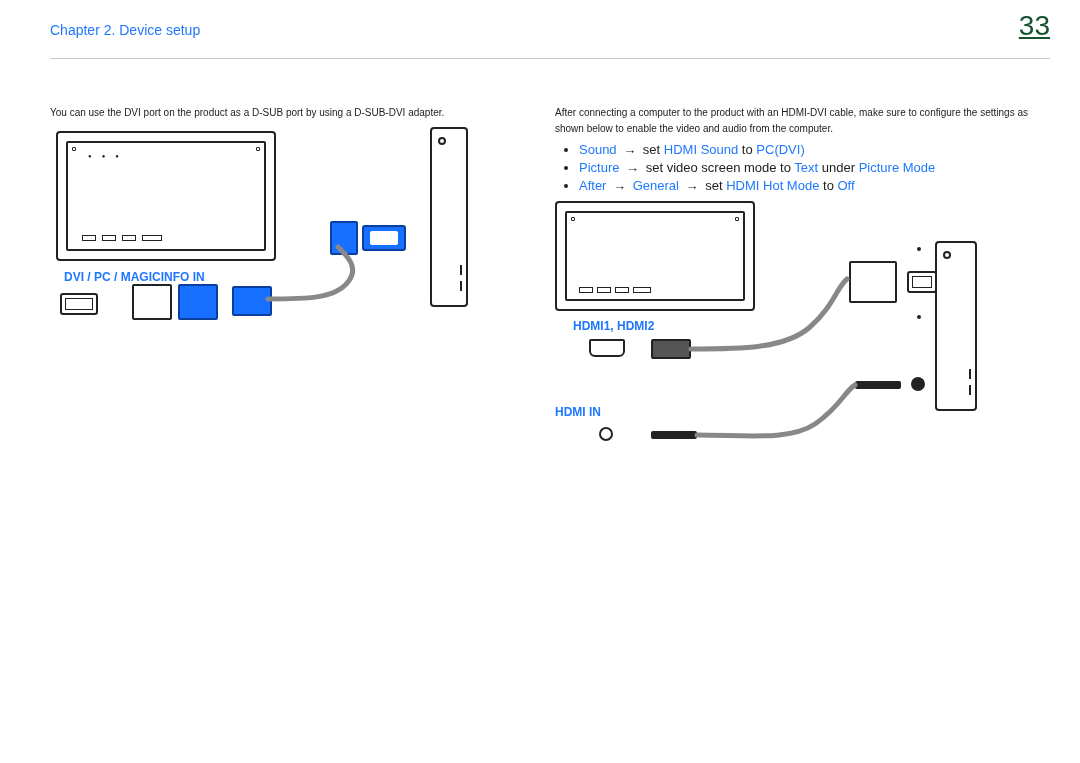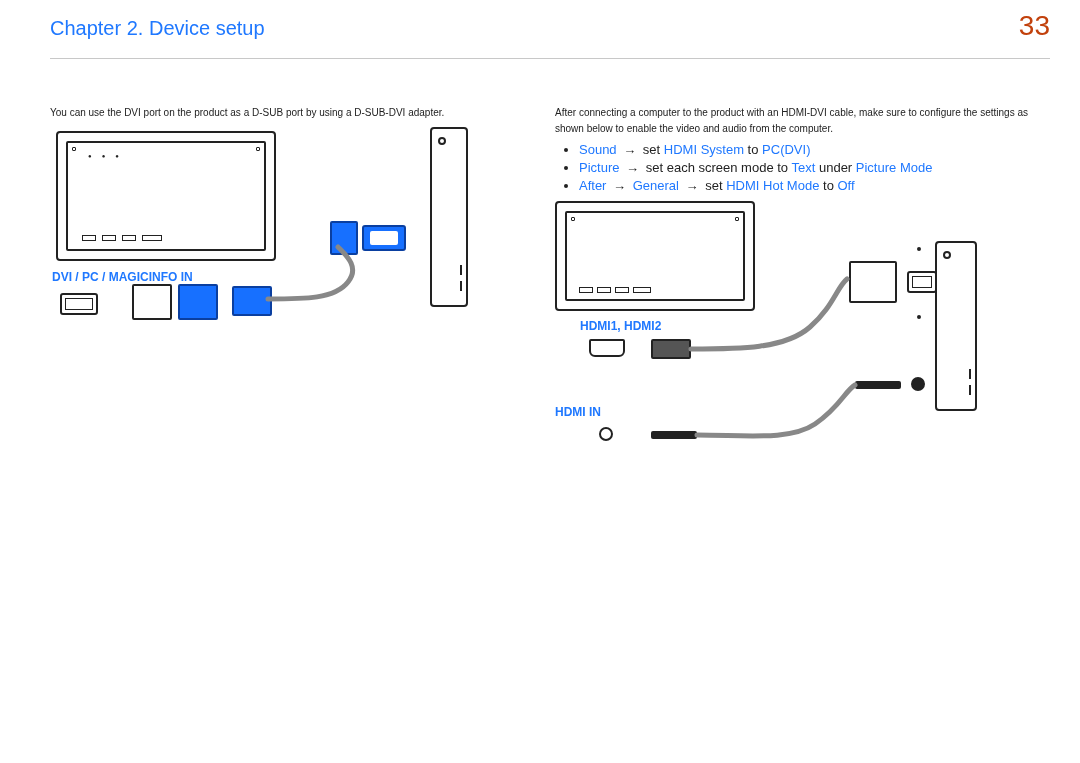--- a/index.html
+++ b/index.html
@@ -1,20 +1,20 @@
 <!DOCTYPE html>
 <html><head>
 <meta charset="utf-8">
 <style>
   * { box-sizing: border-box; margin: 0; padding: 0; }
   html, body { width: 1080px; height: 763px; font-family: Arial, Helvetica, sans-serif; background: #fff; color: #222; }
   body { position: relative; }
   .header { position: absolute; top: 10px; left: 50px; right: 30px; display: flex; justify-content: space-between; align-items: baseline; }
-  .chapter { color: #1f78ff; font-size: 20px; font-weight: 500; }
-  .pagenum { color: #c2410c; font-size: 28px; }
+  .chapter { color: #1f78ff; font-size: 14px; font-weight: 500; }
+  .pagenum { color: #14532d; font-size: 28px; text-decoration: underline; }
   .rule { position: absolute; top: 58px; left: 50px; right: 30px; height: 1px; background: #c8c8c8; }
 
   .col-left { position: absolute; top: 105px; left: 50px; width: 480px; }
   .col-right { position: absolute; top: 105px; left: 555px; width: 480px; }
 
   .body { font-size: 10px; line-height: 1.55; color: #222; }
   .section-title { color: #1f78ff; font-size: 16px; font-weight: 600; margin-bottom: 8px; }
   .callout { display: flex; align-items: center; border: 1px solid #bbb; border-radius: 2px; padding: 6px 10px; margin-bottom: 8px; font-size: 13px; }
   .callout .bar { width: 4px; align-self: stretch; background: #1f78ff; margin: -6px 10px -6px -10px; }
   .para { margin-bottom: 4px; }
@@ -90,21 +90,21 @@
         <span class="tt" style="top:10px; left:20px;">●&nbsp;&nbsp;&nbsp;&nbsp;&nbsp;&nbsp;●&nbsp;&nbsp;&nbsp;&nbsp;&nbsp;&nbsp;●</span>
       </div>
     </div>
 
     <div class="tower" style="top:0; left:380px; width:38px; height:180px;">
       <span class="btn"></span>
       <span class="slot" style="bottom:14px;"></span>
       <span class="slot" style="bottom:30px;"></span>
     </div>
 
-    <div class="label-blue" style="position:absolute; top:135px; left:2px;">DVI / PC / MAGICINFO IN</div>
+    <div class="label-blue" style="position:absolute; top:135px; left:14px;">DVI / PC / MAGICINFO IN</div>
 
     <span class="dvi-port" style="position:absolute; top:162px; left:6px;"></span>
 
     <span class="adapter" style="position:absolute; top:155px; left:80px;"></span>
     <span class="adapter blue" style="position:absolute; top:155px; left:126px;"></span>
     <span class="adapter blue" style="position:absolute; top:157px; left:180px; height:30px;"></span>
 
     <span class="vga-con-side" style="position:absolute; top:94px; left:280px;"></span>
     <span class="vga-con" style="position:absolute; top:98px; left:312px;"></span>
 
@@ -117,28 +117,28 @@
 <div class="col-right">
 
 
   <p class="body para">After connecting a computer to the product with an HDMI-DVI cable, make sure to configure the settings as shown below to enable the video and audio from the computer.</p>
 
   <ul class="menu">
     <li>
       <span class="blue">Sound</span>
       <span class="arrow">→</span>
       <span>set</span>
-      <span class="blue">HDMI System</span>
+      <span class="blue">HDMI Sound</span>
       <span>to</span>
       <span class="blue">PC(DVI)</span>
     </li>
     <li>
       <span class="blue">Picture</span>
       <span class="arrow">→</span>
-      <span>set each screen mode to</span>
+      <span>set video screen mode to</span>
       <span class="blue">Text</span>
       <span>under</span>
       <span class="blue">Picture Mode</span>
     </li>
     <li>
       <span class="blue">After</span>
       <span class="arrow">→</span>
       <span class="blue">General</span>
       <span class="arrow">→</span>
       <span>set</span>
@@ -168,21 +168,21 @@
     </div>
 
     <span class="jack filled" style="position:absolute; top:178px; left:356px;"></span>
 
     <span class="dvi-port" style="position:absolute; top:64px; left:352px; transform:rotate(90deg); height:30px; width:22px;"></span>
 
     <span class="adapter" style="position:absolute; top:60px; left:292px; width:48px; height:42px;"></span>
     <span style="position:absolute; top:116px; left:362px; width:4px; height:4px; border:2px solid #222; border-radius:50%;"></span>
     <span style="position:absolute; top:48px; left:362px; width:4px; height:4px; border:2px solid #222; border-radius:50%;"></span>
 
-    <div class="label-blue" style="position:absolute; top:112px; left:8px;padding-left:17px;">HDMI1, HDMI2</div>
+    <div class="label-blue" style="position:absolute; top:112px; left:1px;padding-left:17px;">HDMI1, HDMI2</div>
     <span class="hdmi-port" style="position:absolute; top:140px; left:34px;"></span>
     <span class="hdmi-plug" style="position:absolute; top:140px; left:96px;"></span>
 
     <div class="label-blue" style="position:absolute; top:198px; left:0;">HDMI IN</div>
     <span class="jack" style="position:absolute; top:228px; left:44px;"></span>
     <span class="plug35" style="position:absolute; top:232px; left:96px;"></span>
 
     <span class="plug35" style="position:absolute; top:182px; left:300px; transform:rotate(0deg);"></span>
 
     <svg class="cable" style="top:0;left:0;" width="470" height="300">

